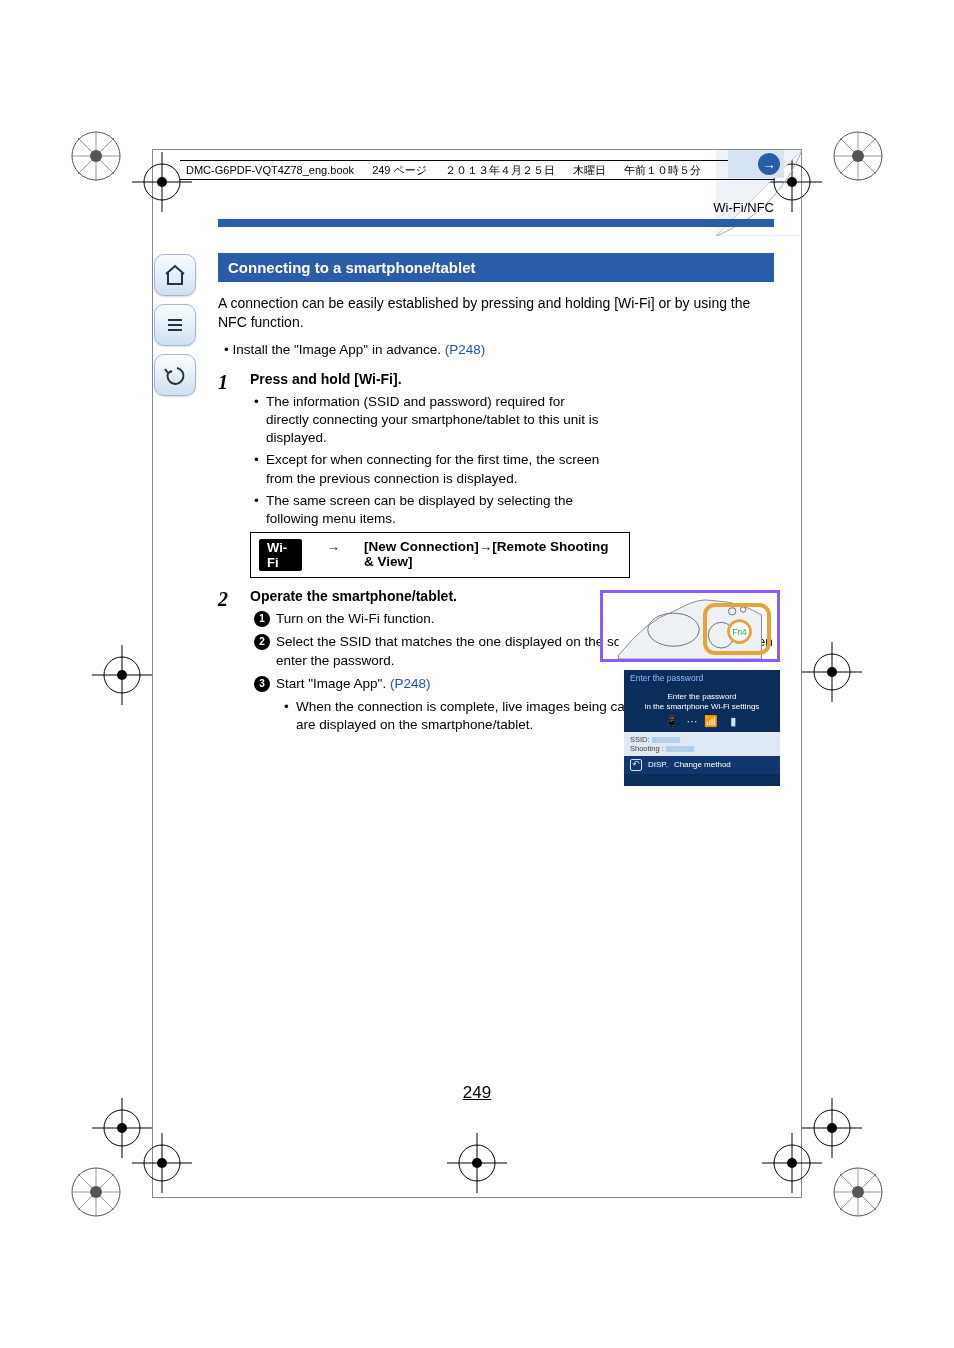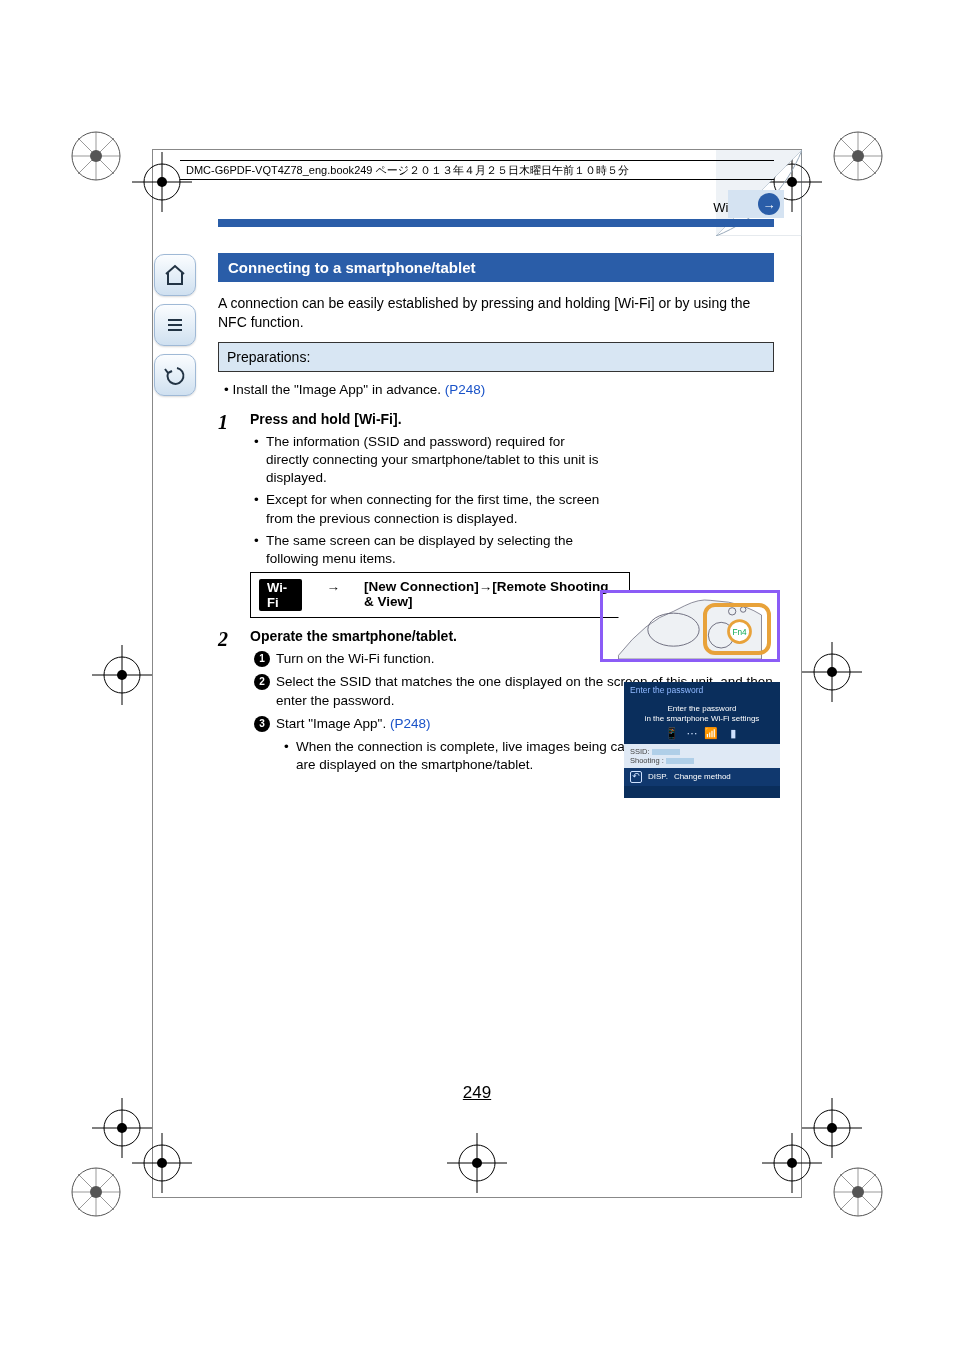--- a/index.html
+++ b/index.html
@@ -20,21 +20,21 @@
   .cm-tr { top: 152px; right: 132px; }
   .cm-ml { top: 645px; left: 92px; }
   .cm-mr { top: 642px; right: 92px; }
   .cm-bl { bottom: 190px; left: 92px; }
   .cm-br { bottom: 190px; right: 92px; }
   .cm-bc { bottom: 155px; left: 447px; }
   .cm-bl2 { bottom: 155px; left: 132px; }
   .cm-br2 { bottom: 155px; right: 132px; }
 
   
-  .running-head { position: absolute; top: 160px; left: 180px; right: 180px; height: 20px; border-top: 1px solid #000; border-bottom: 1px solid #000; display: flex; align-items: center; font-size: 11px; padding: 0 6px; }
+  .running-head { position: absolute; top: 160px; left: 180px; right: 180px; height: 20px; border-top: 1px solid #000; border-bottom: 1px solid #000; display: flex; align-items: center; gap: 18px; font-size: 11px; padding: 0 6px; }
 
   
   .content { position: absolute; top: 200px; left: 218px; width: 556px; }
 
   .section-crumb { font-size: 13px; color: #000; margin-bottom: 4px; padding-left: 4px; text-align: right; }
   .crumb-rule { height: 8px; background: linear-gradient(to bottom, #2a5da8 0 45%, #fff 45% 55%, #2a5da8 55% 100%); margin-bottom: 14px; }
 
   .section-title-bar { background: #2a5da8; color: #fff; font-weight: bold; padding: 6px 10px; margin-top: 26px; margin-bottom: 12px; font-size: 15px; }
 
   .para { font-size: 14px; line-height: 1.35; margin-bottom: 10px; }
@@ -61,21 +61,21 @@
   .circ-num { position:absolute; left:0; top:1px; width:16px; height:16px; border-radius:50%; background:#000; color:#fff; font-size:10px; font-weight:bold; display:flex; align-items:center; justify-content:center;}
   .sub-dot { list-style:none; margin-top:4px; margin-left:8px;}
   .sub-dot li { position:relative; padding-left:12px; font-size:13.5px; line-height:1.35;}
   .sub-dot li::before { content:"•"; position:absolute; left:0; top:0;}
 
   
   .cam-img { position:absolute; top:390px; right:-6px; width:180px; height:72px; border:3px solid #8b5cf6;}
   .cam-img svg {width:100%;height:100%;}
   .cam-highlight { position:absolute; top:10px; right:6px; width:68px; height:52px; border:4px solid #e8a23a; border-radius:12px;}
 
-  .screen-img { position:absolute; top:482px; right:-6px; width:156px; height:116px; background:#0a2e5c; color:#fff; font-size:8px; line-height:1.2; overflow:hidden;}
+  .screen-img { position:absolute; top:470px; right:-6px; width:156px; height:116px; background:#0a2e5c; color:#fff; font-size:8px; line-height:1.2; overflow:hidden;}
   .screen-img .titlebar { background:#0a2e5c; color:#8fb8ff; padding:3px 6px; font-size:8.5px;}
   .screen-img .mid { text-align:center; padding:6px 4px 4px; color:#fff;}
   .screen-img .icons { text-align:center; font-size:11px; letter-spacing:2px; color:#cfe2ff; padding-bottom:3px;}
   .screen-img .ssidrow { background:#dfe9f5; color:#444; padding:3px 6px; font-size:7.5px; line-height:1.2;}
   .screen-img .bottombar { background:#10386e; padding:3px 6px; display:flex; align-items:center; gap:6px; font-size:8px;}
   .screen-img .bottombar .ret { width:12px; height:12px; border:1px solid #cfe2ff; border-radius:2px; display:flex; align-items:center; justify-content:center; color:#cfe2ff; font-size:9px;}
   .redacted { display:inline-block; width:28px; height:6px; background:#b0cfe8; vertical-align:middle;}
 
   
   .side-nav { position:absolute; top:254px; left:154px; width:44px; display:flex; flex-direction:column; gap:8px;}
@@ -236,21 +236,20 @@
   </div>
 
   <div class="content">
     <div class="section-crumb">Wi-Fi/NFC</div>
     <div class="crumb-rule"></div>
 
     <div class="section-title-bar">Connecting to a smartphone/tablet</div>
 
     <p class="para">A connection can be easily established by pressing and holding [Wi-Fi] or by using the NFC function.</p>
 
-    <div class="prep-box">Preparations:</div>
     <div class="install-line">
       <span>• Install the "Image App" in advance. </span><span class="linkref">(P248)</span>
     </div>
 
     <div class="step">
       <div class="step-num">1</div>
       <div class="step-body">
         <div class="step-head">Press and hold [Wi-Fi].</div>
         <ul class="bullets" style="max-width:360px;">
           <li>The information (SSID and password) required for directly connecting your smartphone/tablet to this unit is displayed.</li>

